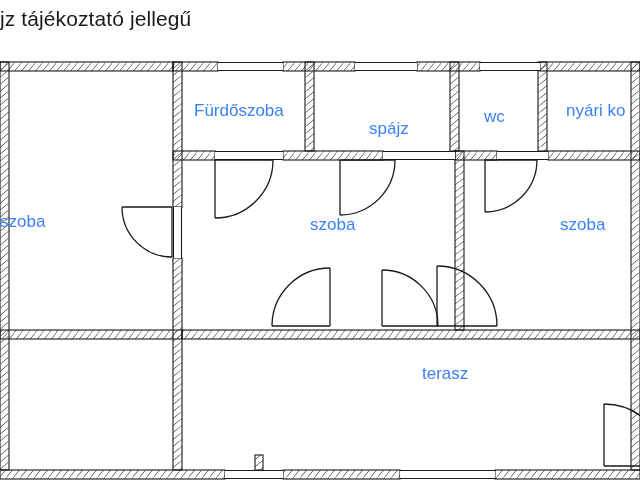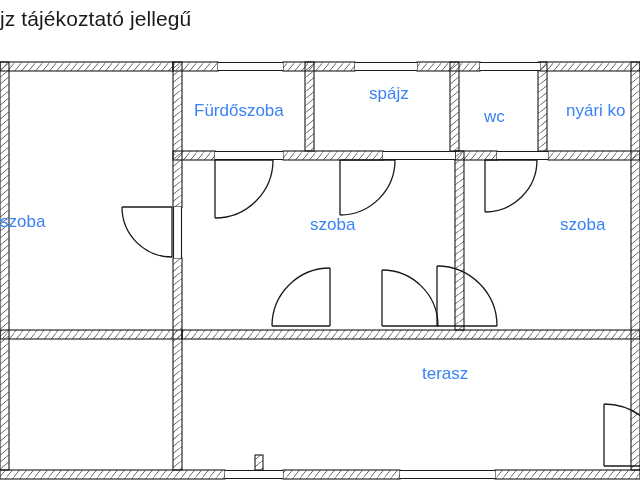--- a/index.html
+++ b/index.html
@@ -220,21 +220,21 @@
         <g>
           <line x1="604" y1="466" x2="604" y2="404" stroke="#1a1a1a" stroke-width="1.3"></line>
           <path d="M 604 404 A 62 62 0 0 1 666 466" fill="none" stroke="#1a1a1a" stroke-width="1.3"></path>
           <line x1="604" y1="466" x2="666" y2="466" stroke="#1a1a1a" stroke-width="1.3"></line>
         </g>
       </g>
   </svg>
 
   <div id="labels">
       <div class="room-label" style="left: 194px; top: 101px;">Fürdőszoba</div>
-      <div class="room-label" style="left: 369px; top: 84px;">spájz</div>
+      <div class="room-label" style="left: 369px; top: 119px;">spájz</div>
       <div class="room-label" style="left: 484px; top: 107px;">wc</div>
       <div class="room-label" style="left: 566px; top: 101px;">nyári ko</div>
       <div class="room-label" style="left: 0px; top: 212px;">szoba</div>
       <div class="room-label" style="left: 310px; top: 215px;">szoba</div>
       <div class="room-label" style="left: 560px; top: 215px;">szoba</div>
       <div class="room-label" style="left: 422px; top: 364px;">terasz</div>
     </div>
 
 </div>
 

